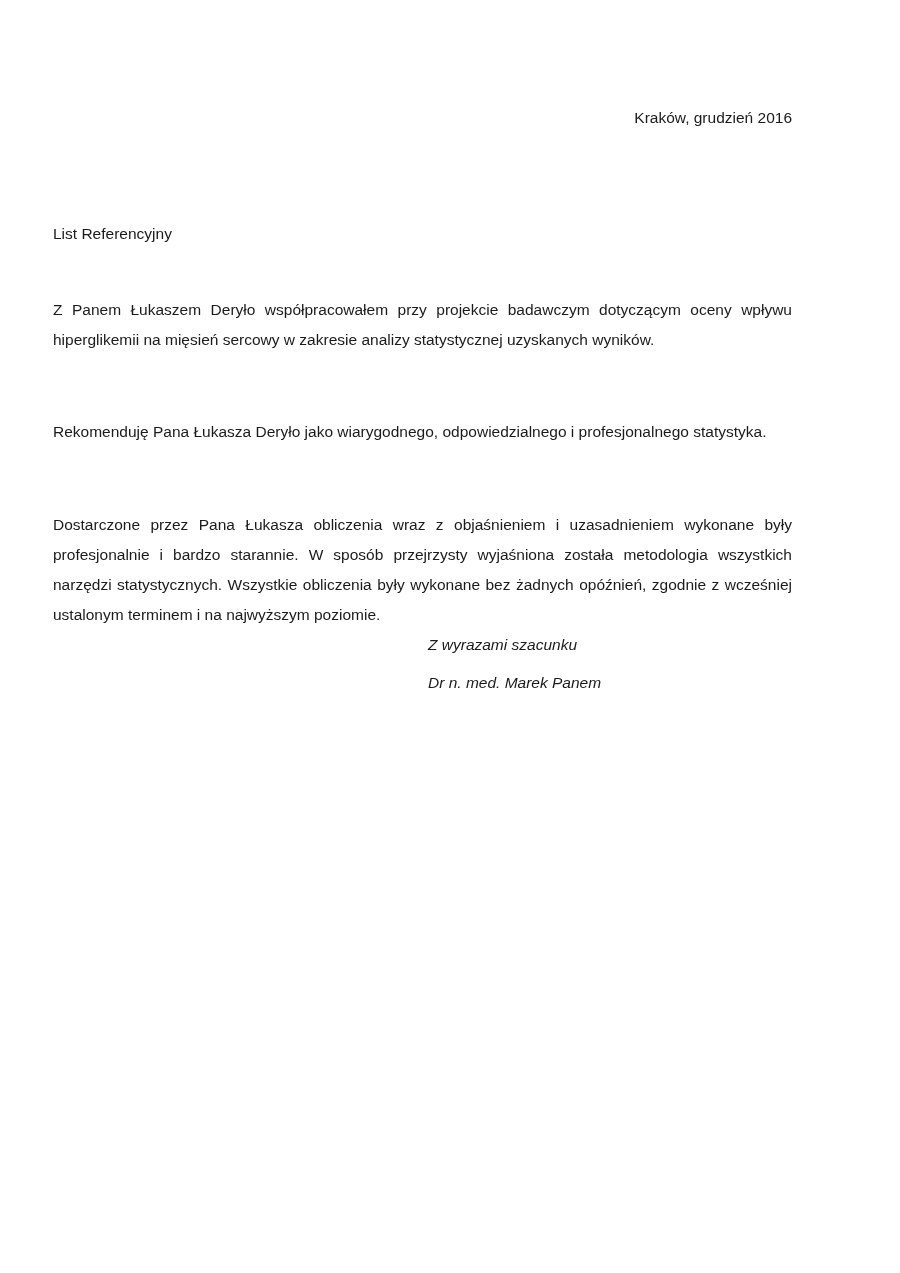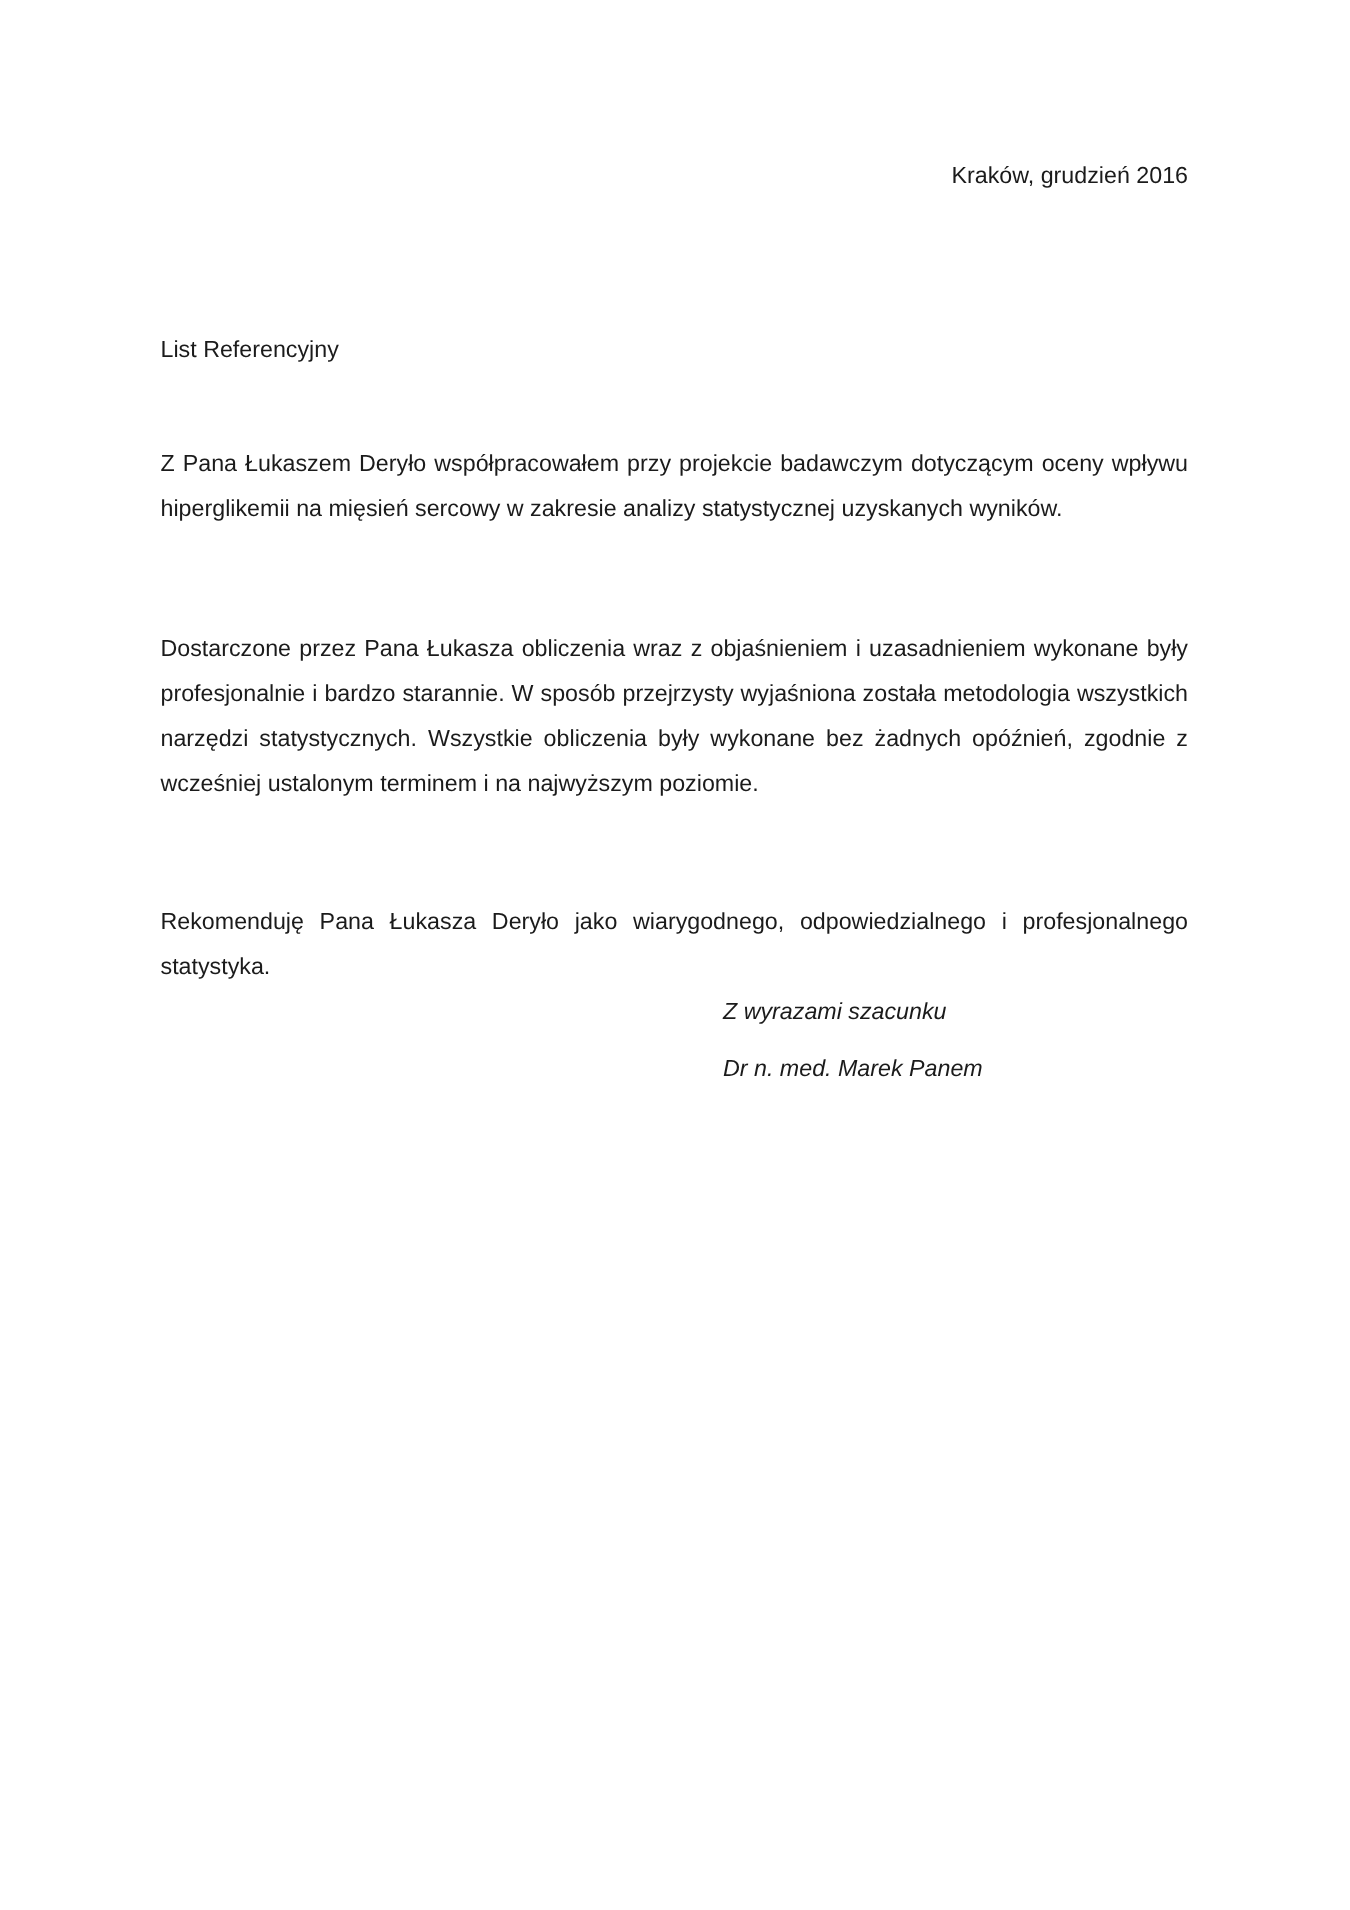--- a/index.html
+++ b/index.html
@@ -11,21 +11,21 @@
   .page {
     position: relative;
     width: 900px;
     height: 897px;
     margin: 0 auto;
     background: #ffffff;
     color: #1b1b1b;
     font-family: "Liberation Sans", "DejaVu Sans", sans-serif;
     font-size: 15.5px;
     line-height: 30px;
-    padding: 0 108px 0 107px;
+    padding: 0 108px 0 53px;
     overflow: hidden;
   }
 
   .dateline {
     margin-top: 103px;
     text-align: right;
   }
 
   .doc-title {
     margin-top: 86px;
@@ -51,24 +51,24 @@
 </style>
 </head>
 <body>
 
 <div class="page">
 
   <div class="dateline">Kraków, grudzień 2016</div>
 
   <div class="doc-title">List Referencyjny</div>
 
-  <p class="para para-1">Z Pana Łukaszem Deryło współpracowałem przy projekcie badawczym dotyczącym oceny wpływu hiperglikemii na mięsień sercowy w zakresie analizy statystycznej uzyskanych wyników.</p>
+  <p class="para para-1">Z Panem Łukaszem Deryło współpracowałem przy projekcie badawczym dotyczącym oceny wpływu hiperglikemii na mięsień sercowy w zakresie analizy statystycznej uzyskanych wyników.</p>
+
+  <p class="para para-3">Rekomenduję Pana Łukasza Deryło jako wiarygodnego, odpowiedzialnego i profesjonalnego statystyka.</p>
 
   <p class="para para-2">Dostarczone przez Pana Łukasza obliczenia wraz z objaśnieniem  i uzasadnieniem wykonane były profesjonalnie i bardzo starannie. W sposób przejrzysty wyjaśniona została metodologia wszystkich narzędzi statystycznych. Wszystkie obliczenia były wykonane bez żadnych opóźnień, zgodnie z wcześniej ustalonym terminem i na najwyższym poziomie.</p>
-
-  <p class="para para-3">Rekomenduję Pana Łukasza Deryło jako wiarygodnego, odpowiedzialnego i profesjonalnego statystyka.</p>
 
   <div class="signature-block">
     <div class="closing-line">Z wyrazami szacunku</div>
     <div class="signature-name">Dr n. med. Marek Panem</div>
   </div>
 
 </div>
 
 </body></html>

